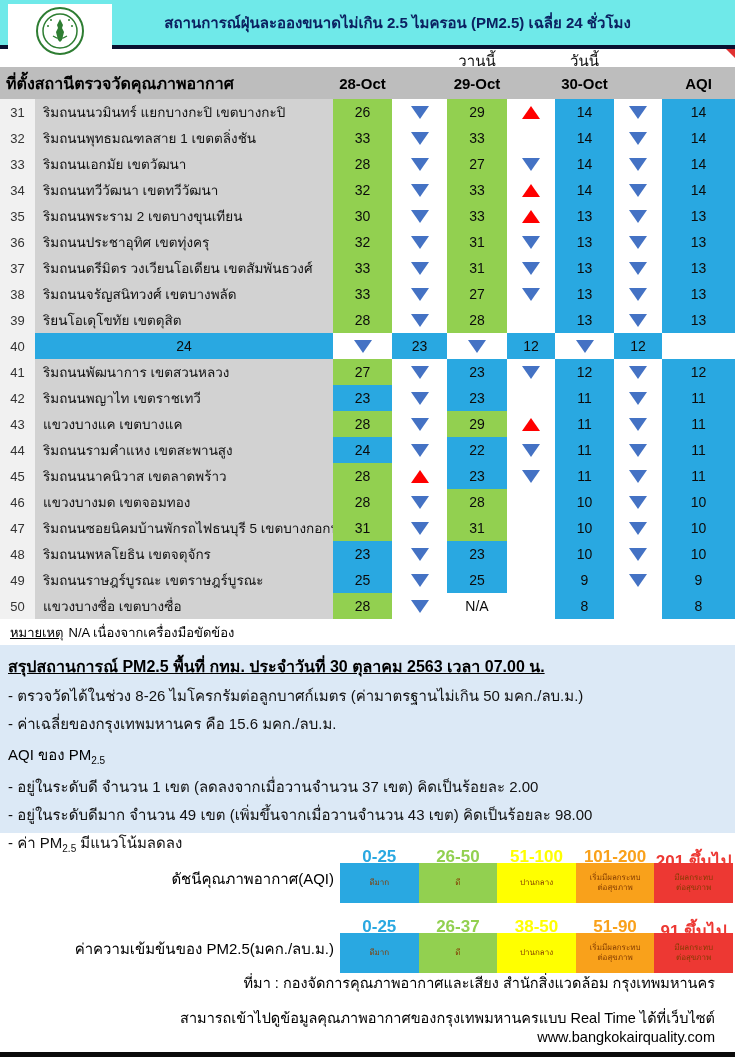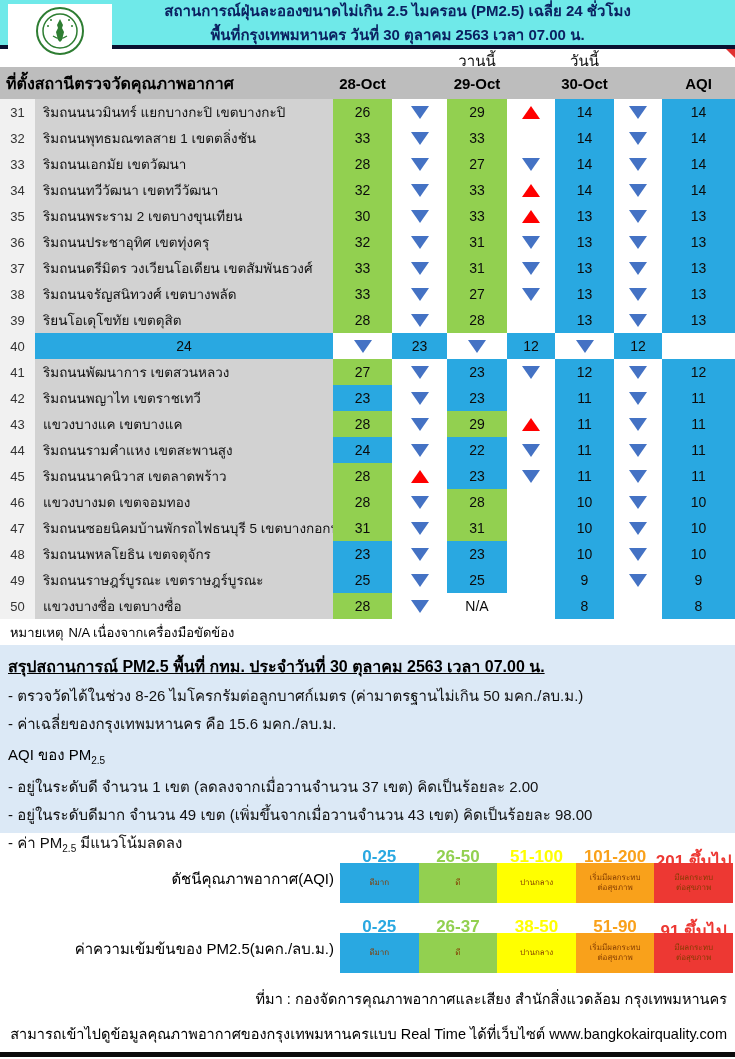--- a/index.html
+++ b/index.html
@@ -31,42 +31,42 @@
   .c-val { display:flex; align-items:center; justify-content:center; font-size:14px; color:#0b0b0b; }
   .cell-green { background:#92D050; }
   .cell-blue { background:#29A8E1; }
   .cell-white { background:#fff; }
   .c-arr { background:#fff; display:flex; align-items:center; justify-content:center; }
   .tri { width:0; height:0; display:block; }
   .tri.down { border-left:9px solid transparent; border-right:9px solid transparent; border-top:13px solid #4472C4; }
   .tri.up { border-left:9px solid transparent; border-right:9px solid transparent; border-bottom:13px solid #FF0000; }
 
   .note-line { height:26px; display:flex; align-items:center; padding-left:10px; font-size:13px; color:#000; gap:5px; }
-  .note-line .u { }
+  .note-line .u { text-decoration:underline; }
 
   
   .summary { background:#DCE9F6; padding:9px 10px 10px 8px; height:188px; }
   .summary .title { font-size:16px; font-weight:bold; text-decoration:underline; color:#000; margin-bottom:8px; }
   .summary .line { font-size:15px; color:#111; margin-bottom:11px; line-height:17px; }
   .summary .heading { font-size:15px; color:#000; margin-bottom:11px; }
   .summary sub { font-size:10px; }
 
   
   .legend-row { display:grid; grid-template-columns:340px 393px; margin-top:14px; }
   .legend-label { display:flex; align-items:flex-end; justify-content:flex-end; padding-right:6px;
                   font-size:15px; color:#000; padding-bottom:12px;padding-left:42px; }
   .legend-scale { }
   .ranges { display:grid; grid-template-columns:repeat(5,1fr); height:16px; }
   .ranges div { text-align:center; font-size:17px; font-weight:bold; }
   .bar { display:grid; grid-template-columns:repeat(5,1fr); height:40px; }
   .bar .seg { display:flex; flex-direction:column; align-items:center; justify-content:center;
               font-size:8px; color:#833C00; line-height:10px; text-align:center; }
 
   
-  .footer { position:absolute; right:8px; bottom:14px; text-align:right; font-size:14.5px; color:#000; }
+  .footer { position:absolute; right:20px; bottom:14px; text-align:right; font-size:14.5px; color:#000; }
   .footer div { margin-top:12px; }
   .bottom-bar { position:absolute; left:0; bottom:2px; width:735px; height:5px; background:#0b0b0b; }
 </style>
 </head>
 <body>
 
 <div class="page">
 
   <div class="banner">
     <div class="logo-box">
@@ -76,21 +76,20 @@
         <path d="M25 13 l3 6 -1 3 2 4 -2 8 -2 2 -2 -2 -2 -8 2 -4 -1 -3 z" fill="#2E7D32"></path>
         <path d="M18 30 q7 5 14 0" stroke="#2E7D32" stroke-width="1.2" fill="none"></path>
         <circle cx="13" cy="20" r="1" fill="#2E7D32"></circle>
           <circle cx="37" cy="20" r="1" fill="#2E7D32"></circle>
         <circle cx="16" cy="14" r="1" fill="#2E7D32"></circle>
           <circle cx="34" cy="14" r="1" fill="#2E7D32"></circle>
       </svg>
     </div>
     <div class="banner-titles">
       <div>สถานการณ์ฝุ่นละอองขนาดไม่เกิน 2.5 ไมครอน (PM2.5) เฉลี่ย 24 ชั่วโมง</div>
-      <div>พื้นที่กรุงเทพมหานคร วันที่ 30 ตุลาคม 2563 เวลา 07.00 น.</div>
     </div>
   </div>
 
   <div class="tgrid subhead">
     <div style="grid-column:5">วานนี้</div>
     <div style="grid-column:7">วันนี้</div>
     <span class="corner-flag"></span>
   </div>
 
   <div class="tgrid colhead">

